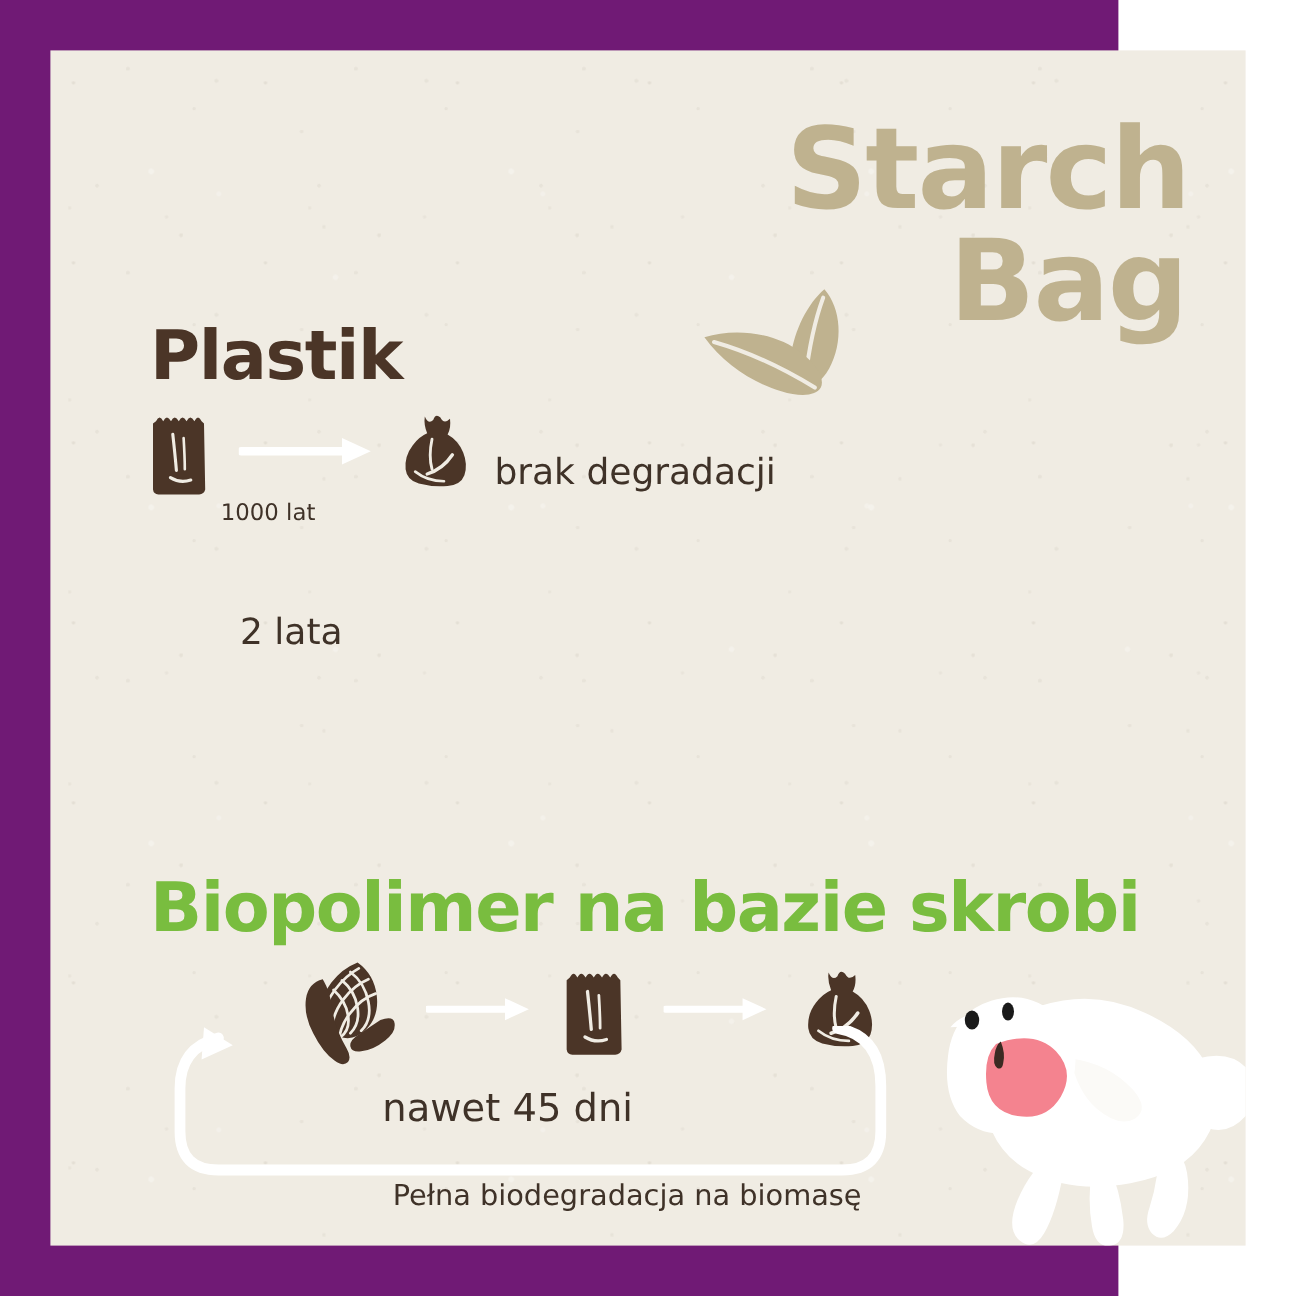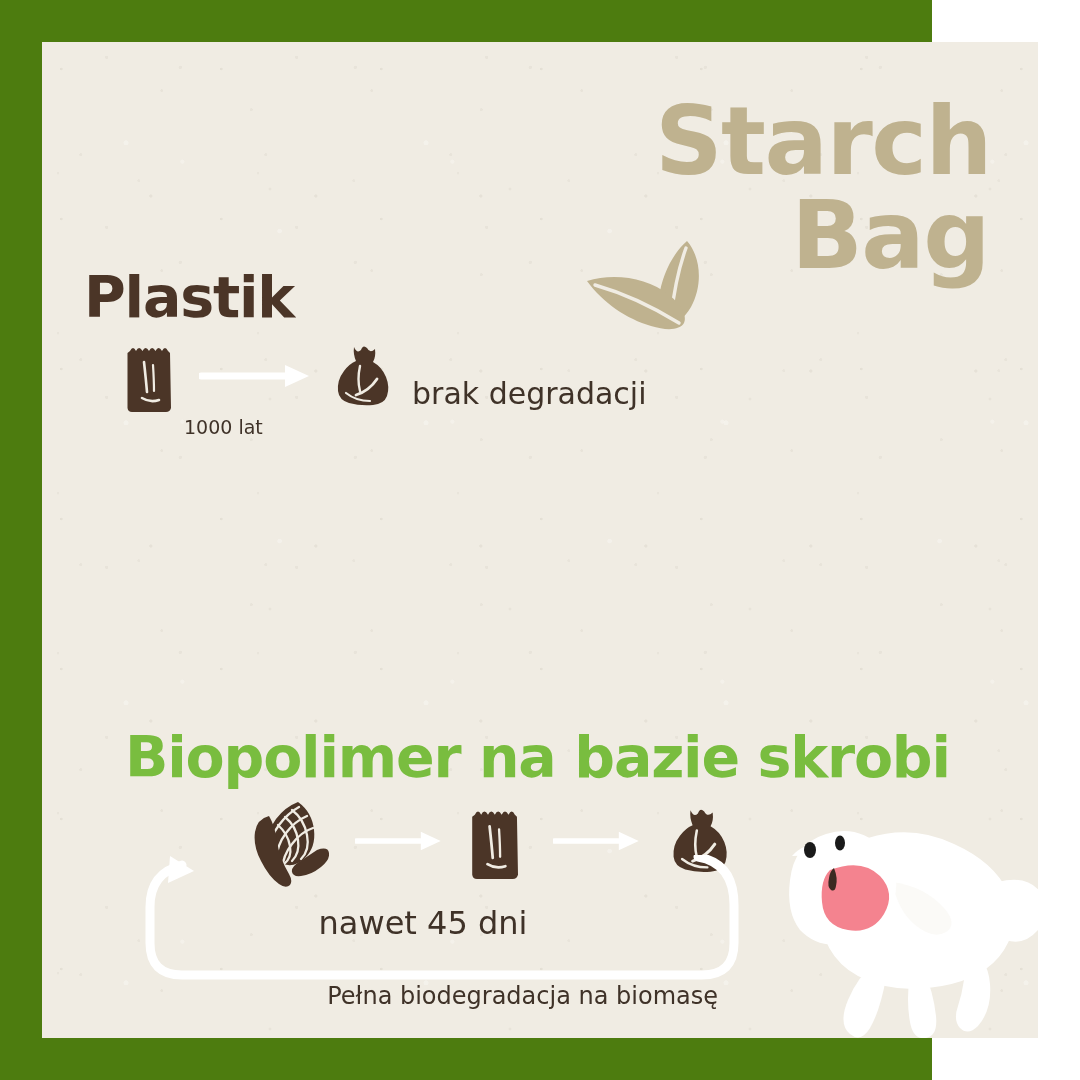--- a/index.html
+++ b/index.html
@@ -11,21 +11,21 @@
     width: 1080px;
     height: 1080px;
     overflow: hidden;
     font-family: "Liberation Sans", sans-serif;
   }
 
   #poster {
     position: relative;
     width: 932px;
     height: 1080px;
-    background: #4d7c0f;
+    background: #701a75;
     box-sizing: border-box;
   }
 
   
   #panel {
     position: absolute;
     left: 42px;
     top: 42px;
     width: 996px;
     height: 996px;
@@ -120,21 +120,21 @@
     font-weight: 400;
     color: #3f3228;
     white-space: nowrap;
   }
 
   .icon-svg { display: block; }
   .arrow-svg { display: block; }
 
   
   #sec-plastic { left: 42px; top: 227px; }
-  #sec-plastic .sec-title { font-size: 57px; }
+  #sec-plastic .sec-title { font-size: 57px; margin-left: 41px; }
   #sec-plastic .flowrow { margin-top: 12px; margin-left: 39px; }
   #sec-plastic .outcome { font-size: 30px; margin-left: 16px; padding-top: 34px; }
   #sec-plastic .sub-note { font-size: 19px; margin-left: 100px; margin-top: 2px; }
 
   
   #sec-oxo { left: 42px; top: 466px; }
   #sec-oxo .sec-title { font-size: 57px; margin-left: 41px; }
   #sec-oxo .flowrow { margin-top: 14px; margin-left: 43px; }
   #sec-oxo .outcome { font-size: 30px; margin-left: 14px; padding-top: 32px; }
   #sec-oxo .sub-note { font-size: 30px; margin-left: 116px; margin-top: 2px; }
@@ -219,20 +219,21 @@
 
         <div class="outcome">brak degradacji</div>
       </div>
 
       <div class="sub-note">1000 lat</div>
     </div>
 
     <div class="section" id="sec-oxo">
 
 
+      <div class="sub-note">2 lata</div>
     </div>
 
     <div class="section" id="sec-bio">
       <div class="sec-title title-green">Biopolimer na bazie skrobi</div>
 
       <div class="flowrow">
 
         <svg class="icon-svg" width="86" height="94" viewBox="0 0 86 94">
           <path d="M55 8 q14 10 16 28 q2 17-9 28 q-10 10-22 6 q-11-4-14-17 q-3-15 7-28 q9-12 22-17 z" fill="#4b3527"></path>
           <g stroke="#f0ece3" stroke-width="2.3" fill="none" stroke-linecap="round">

